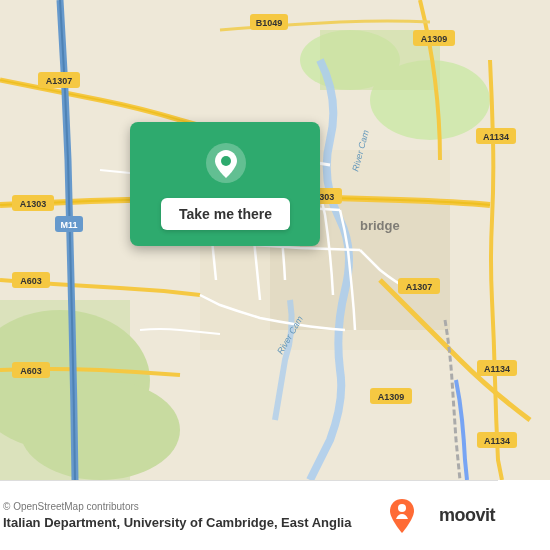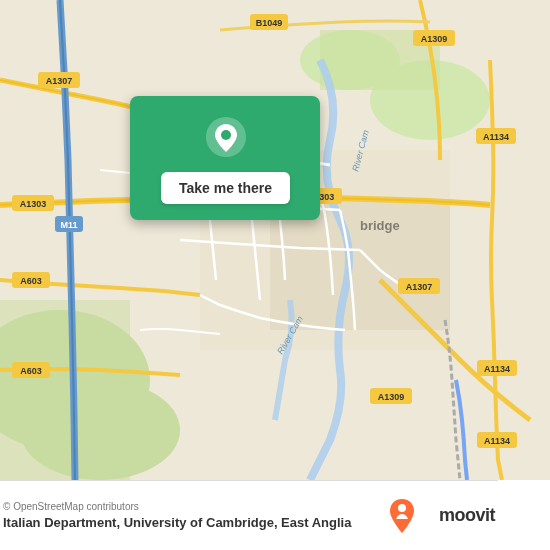--- a/index.html
+++ b/index.html
@@ -24,21 +24,21 @@
     .map-svg {
       position: absolute;
       top: 0; left: 0;
       width: 100%;
       height: 100%;
     }
 
     
     #location-card {
       position: absolute;
-      top: 96px;
+      top: 122px;
       left: 130px;
       width: 190px;
       background-color: #2eaa6e;
       border-radius: 8px;
       padding: 20px 16px 16px 17px;
       display: flex;
       flex-direction: column;
       align-items: center;
       box-shadow: 0 4px 12px rgba(0,0,0,0.3);
     }

